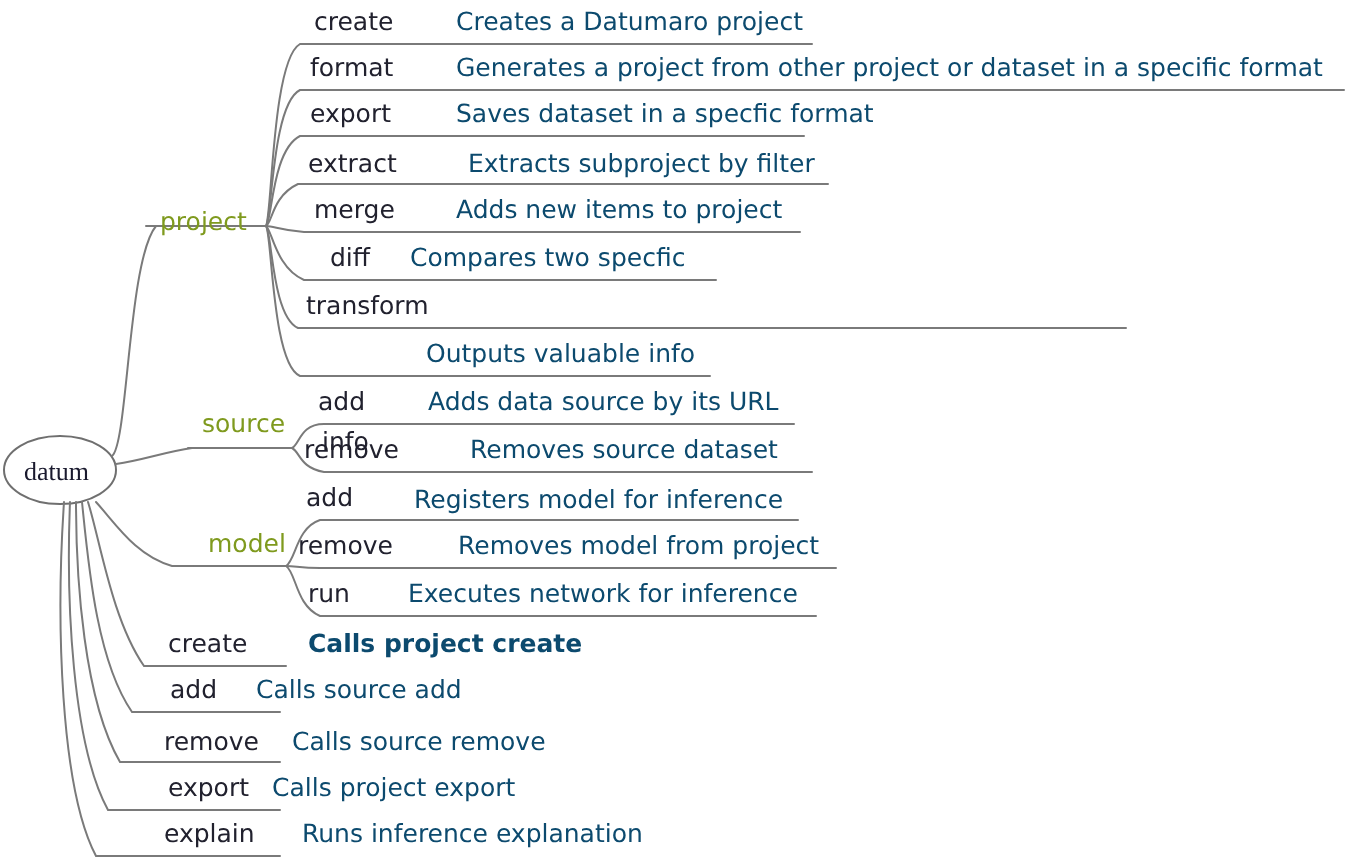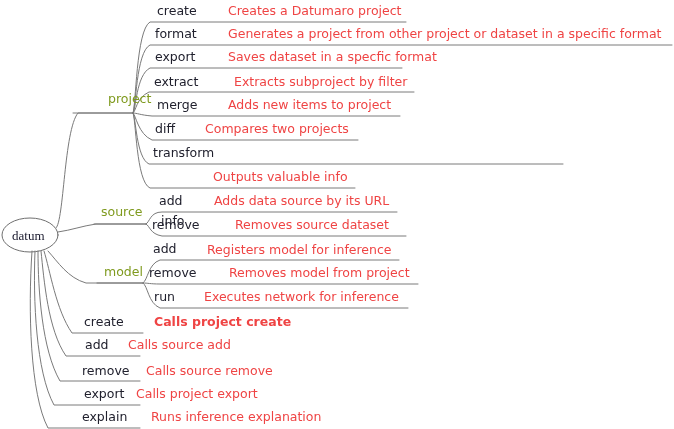--- a/index.html
+++ b/index.html
@@ -35,21 +35,21 @@
     color: #1a1a2e;
   }
   .branch-label {
     color: #7f9a1e;
     font-size: 12.5px;
   }
   .cmd-label {
     color: #21212e;
   }
   .desc-label {
-    color: #ef4444;
+    color: #0c4a6e;
   }
 </style>
 </head>
 <body>
 
 <div id="canvas">
 
   <svg id="wires" viewBox="0 0 674 429" xmlns="http://www.w3.org/2000/svg">
     <g fill="none" stroke="#7a7a7a" stroke-width="1" stroke-linecap="round">
 
@@ -84,41 +84,41 @@
       <path d="M143,283 C148,286 148,303 160,308 L408,308"></path>
 
       <line x1="73" y1="113" x2="133" y2="113"></line>
       <line x1="94" y1="224" x2="146" y2="224"></line>
       <line x1="97" y1="283" x2="143" y2="283"></line>
     </g>
   </svg>
 
   <div class="node-text root-label" style="left:12px; top:229px;font-family:Liberation Serif, serif;">datum</div>
 
-  <div class="node-text branch-label" style="left:80px; top:93px;margin-left:28px;">project</div>
+  <div class="node-text branch-label" style="left:80px; top:105px;">project</div>
   <div class="node-text branch-label" style="left:101px; top:206px;">source</div>
   <div class="node-text branch-label" style="left:104px; top:266px;">model</div>
 
   <div class="node-text cmd-label" style="left:157px; top:5px;">create</div>
   <div class="node-text desc-label" style="left:228px; top:5px;">Creates a Datumaro project</div>
 
   <div class="node-text cmd-label" style="left:155px; top:28px;">format</div>
   <div class="node-text desc-label" style="left:228px; top:28px;">Generates a project from other project or dataset in a specific format</div>
 
   <div class="node-text cmd-label" style="left:155px; top:51px;">export</div>
   <div class="node-text desc-label" style="left:228px; top:51px;">Saves dataset in a specfic format</div>
 
   <div class="node-text cmd-label" style="left:154px; top:76px;">extract</div>
   <div class="node-text desc-label" style="left:234px; top:76px;">Extracts subproject by filter</div>
 
   <div class="node-text cmd-label" style="left:157px; top:99px;">merge</div>
   <div class="node-text desc-label" style="left:228px; top:99px;">Adds new items to project</div>
 
-  <div class="node-text cmd-label" style="left:155px; top:123px;">diff</div>
-  <div class="node-text desc-label" style="left:205px; top:123px;">Compares two projects</div>
+  <div class="node-text cmd-label" style="left:165px; top:123px;">diff</div>
+  <div class="node-text desc-label" style="left:205px; top:123px;">Compares two specfic</div>
 
   <div class="node-text cmd-label" style="left:153px; top:147px;">transform</div>
 
   <div class="node-text cmd-label" style="left:161px; top:171px;margin-top:44px;">info</div>
   <div class="node-text desc-label" style="left:213px; top:171px;">Outputs valuable info</div>
 
   <div class="node-text cmd-label" style="left:159px; top:195px;">add</div>
   <div class="node-text desc-label" style="left:214px; top:195px;">Adds data source by its URL</div>
 
   <div class="node-text cmd-label" style="left:152px; top:219px;">remove</div>

